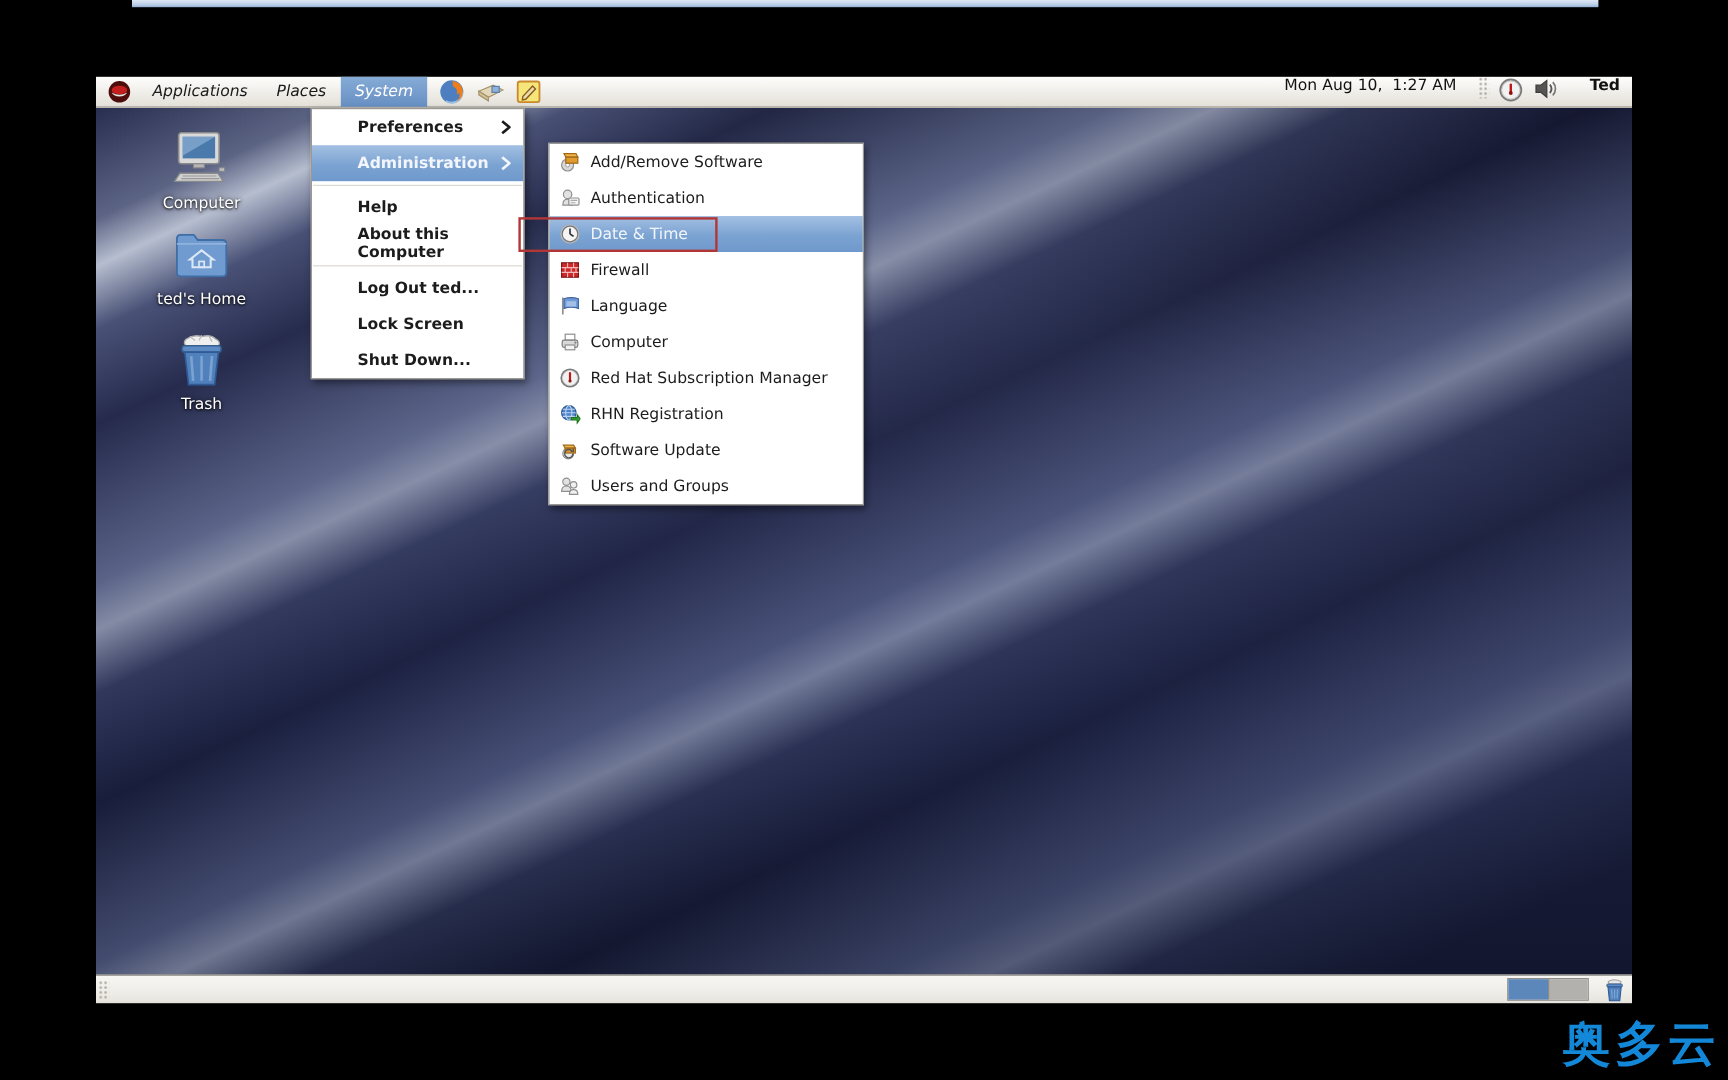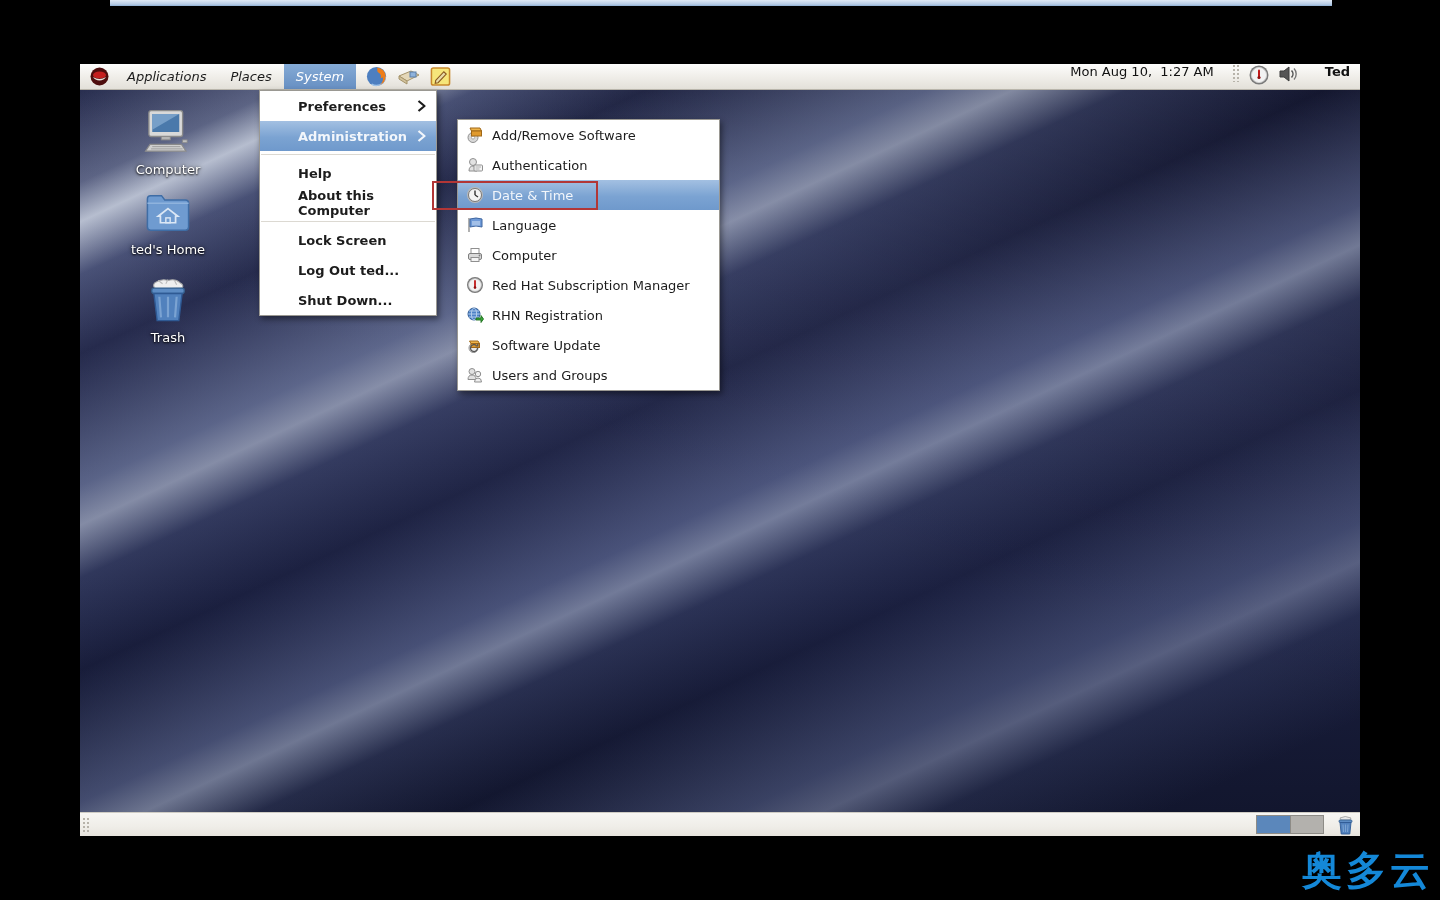--- a/index.html
+++ b/index.html
@@ -223,24 +223,24 @@
       </div>
       <div class="sep"></div>
       <div class="item">
         <span>Help</span>
       </div>
       <div class="item">
         <span>About this Computer</span>
       </div>
       <div class="sep"></div>
       <div class="item">
+        <span>Log Out ted...</span>
+      </div>
+      <div class="item">
         <span>Lock Screen</span>
-      </div>
-      <div class="item">
-        <span>Log Out ted...</span>
       </div>
       <div class="item">
         <span>Shut Down...</span>
       </div>
     </div>
 
     <div class="gmenu admin-menu">
 
       <div class="item">
         <span class="mi-icon">
@@ -271,20 +271,30 @@
           <svg width="18" height="18" viewBox="0 0 18 18">
             <circle cx="9" cy="9" r="8" fill="#b9b9b9"></circle>
             <circle cx="9" cy="9" r="6.5" fill="#f4f4f4" stroke="#777" stroke-width="1"></circle>
             <line x1="9" y1="9" x2="9" y2="4.5" stroke="#333" stroke-width="1.4"></line>
             <line x1="9" y1="9" x2="12" y2="11" stroke="#333" stroke-width="1.4"></line>
           </svg>
         </span>
         <span>Date &amp; Time</span>
       </div>
 
+      <div class="item">
+        <span class="mi-icon">
+          <svg width="18" height="18" viewBox="0 0 18 18">
+            <rect x="2" y="3" width="14" height="12" fill="#cc2a2a" stroke="#7e1414" stroke-width="1"></rect>
+            <path d="M2 7 L16 7 M2 11 L16 11" stroke="#f2baba" stroke-width="0.9"></path>
+            <path d="M7 3 L7 7 M12 3 L12 7 M5 7 L5 11 M10 7 L10 11 M14 7 L14 11 M7 11 L7 15 M12 11 L12 15" stroke="#f2baba" stroke-width="0.9"></path>
+          </svg>
+        </span>
+        <span>Firewall</span>
+      </div>
 
       <div class="item">
         <span class="mi-icon">
           <svg width="18" height="18" viewBox="0 0 18 18">
             <line x1="3" y1="2" x2="3" y2="16" stroke="#8f8f8f" stroke-width="1.4"></line>
             <path d="M4 3 q6-2 12 0 L16 11 q-6-2-12 0z" fill="#6f9ad8" stroke="#3f66a0" stroke-width="1"></path>
             <rect x="6" y="5" width="8" height="4.5" fill="#a8c4ea" opacity="0.9"></rect>
           </svg>
         </span>
         <span>Language</span>

